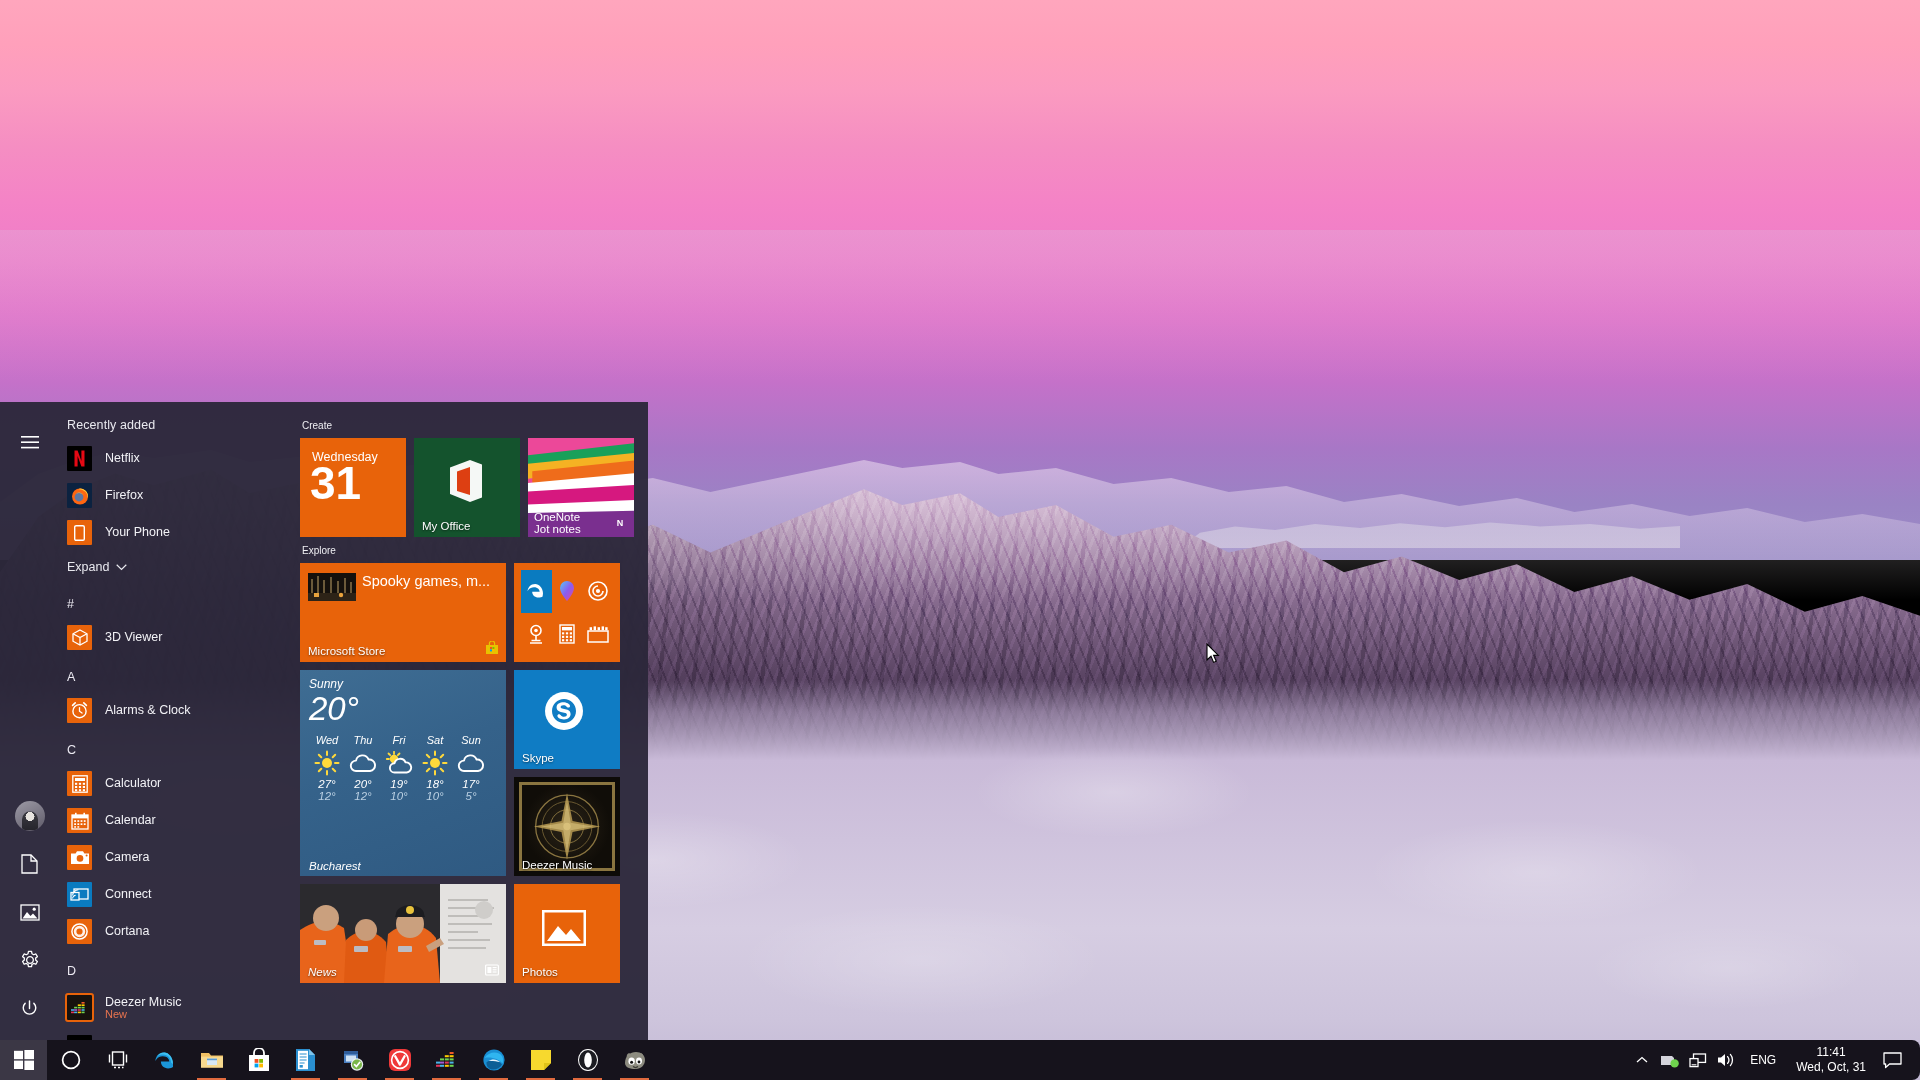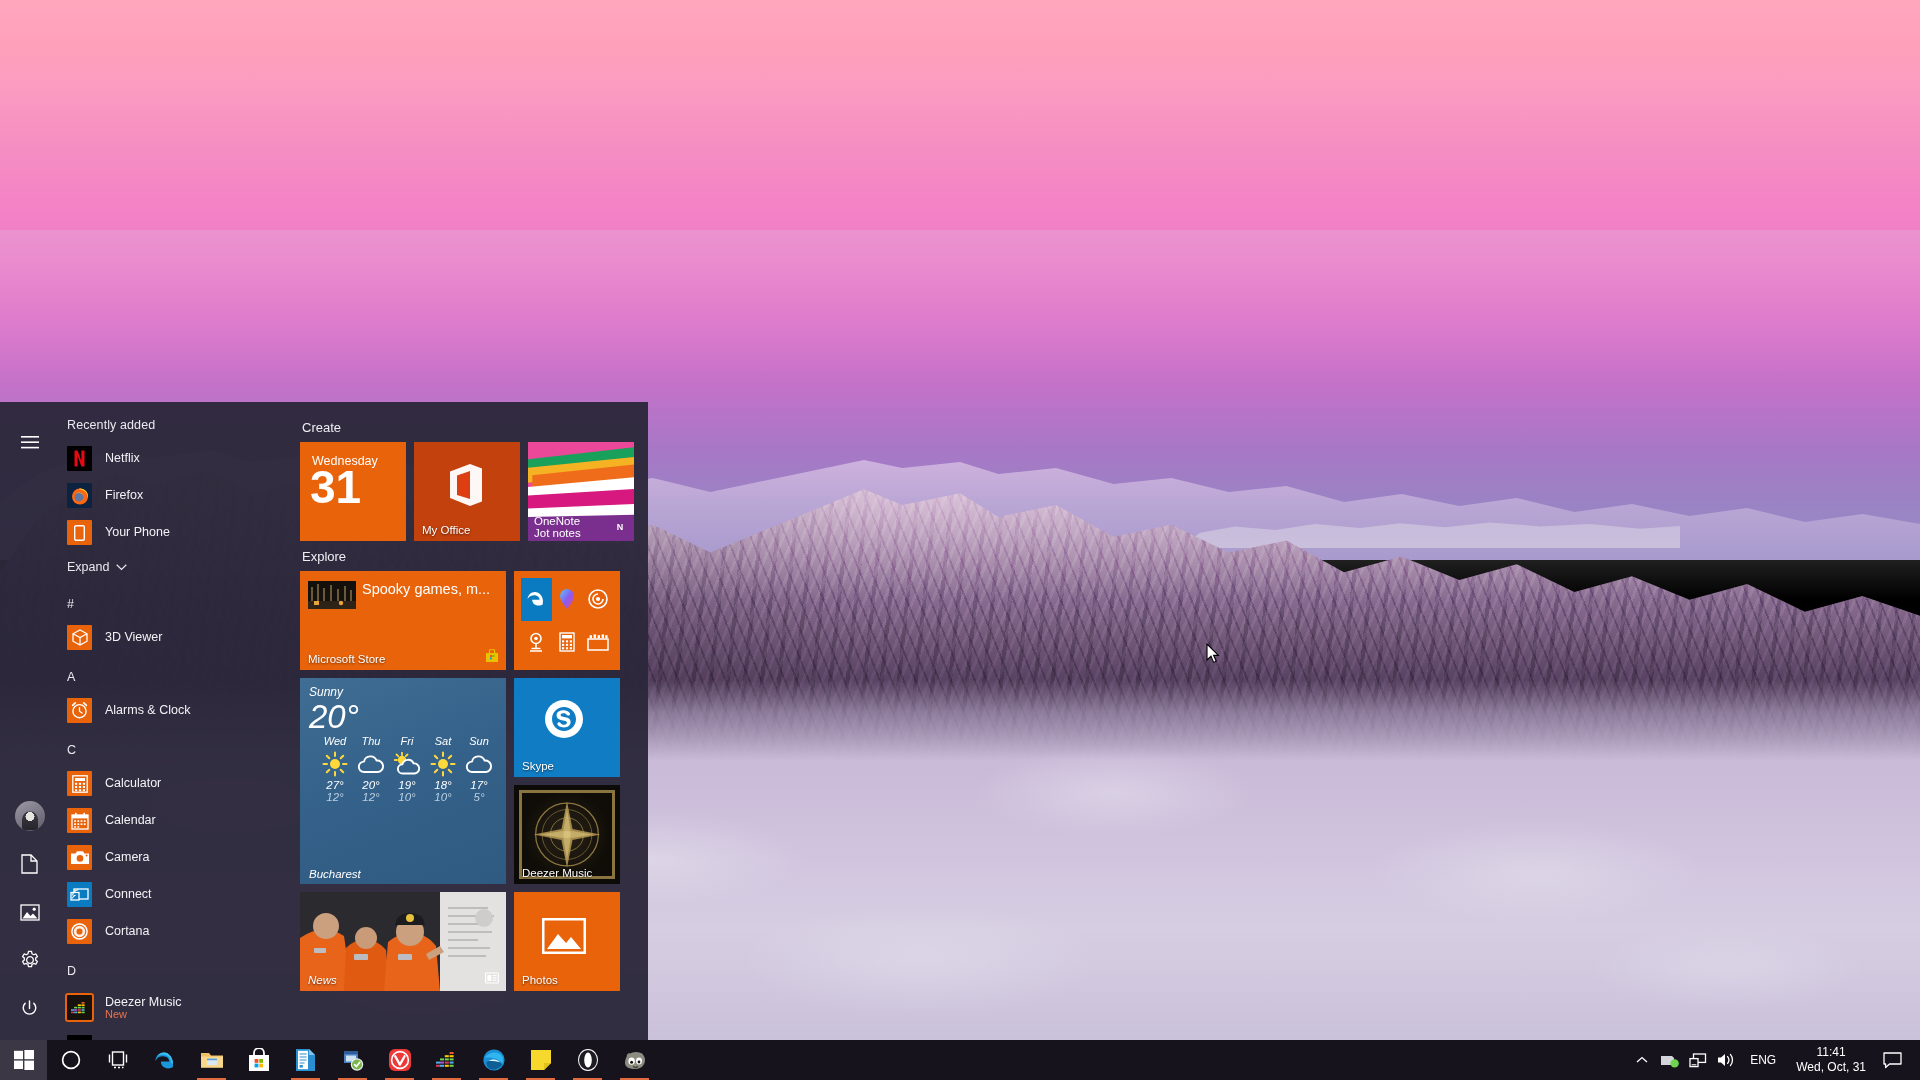--- a/index.html
+++ b/index.html
@@ -142,21 +142,21 @@
   .expandrow {
     display:flex; align-items:center; gap:7px; font-size:12.5px;
     color:#e9e9ef; padding:9px 0 9px 8px; cursor:pointer;
   }
   .alphahdr {
     font-size:12.5px; color:#eceaf2; padding:14px 0 8px 8px;
   }
 
   
   .tiles { flex:1 1 auto; padding:10px 0 0 16px; position:relative; overflow:hidden; }
-  .grouphdr { font-size:13px; color:#efeff3; margin:8px 0 7px 2px; }
+  .grouphdr { font-size:10px; color:#efeff3; margin:8px 0 7px 2px; }
   .tilerow { display:flex; gap:8px; margin-bottom:8px; }
   .tile { position:relative; overflow:hidden; cursor:pointer; }
   .t-sm { width:106px; height:99px; }
   .t-wide { width:206px; height:99px; }
   .t-lg { width:206px; height:206px;font-style:italic; }
   .tilelabel {
     position:absolute; left:8px; bottom:5px; font-size:11.5px; color:#fff;
     text-shadow:0 1px 2px rgba(0,0,0,.55);
   }
   .tilebadge { position:absolute; right:7px; bottom:7px; width:14px; height:14px; }
@@ -184,21 +184,21 @@
   .folder .fg { display:grid; grid-template-columns:repeat(3,1fr); grid-template-rows:repeat(2,1fr); width:100%; height:100%; }
   .fgi { display:flex; align-items:center; justify-content:center; }
 
   
   .weather {
     background:linear-gradient(160deg,#3f6d93 0%,#35628a 45%,#2f5a82 100%);
     color:#fff; padding:7px 9px;
   }
   .w-cond { font-size:12px; }
   .w-temp { font-size:33px; font-weight:300; line-height:1.05; margin-top:1px; }
-  .w-days { display:flex; justify-content:flex-end; }
+  .w-days { display:flex; justify-content:flex-start; margin-top:7px; }
   .w-col { text-align:center; width:36px; }
   .w-dn { font-size:11px; }
   .w-ic { height:28px; display:flex; align-items:center; justify-content:center; margin:3px 0 1px; }
   .w-hi { font-size:11.5px; }
   .w-lo { font-size:11.5px; color:#b9cfe2; }
   .w-city { position:absolute; left:9px; bottom:4px; font-size:11.5px; }
 
   
   .skype { background:#0f7cc4; }
   
@@ -207,21 +207,21 @@
              background:radial-gradient(circle,#2a2317 0%,#100d08 70%); }
   
   .news { background:#1b1b1b; }
   
   .photos { background:#e8630a; }
 
   
   #taskbar {
     position:absolute; left:0; bottom:0; width:1920px; height:40px;
     background:#16131c; z-index:50; display:flex; align-items:stretch;
-    font-size:12px; color:#fff;
+    font-size:12px; color:#fff;border-radius:8px;
   }
   #startbtn { width:47px; display:flex; align-items:center; justify-content:center;
               background:#3b3745; cursor:pointer; }
   .tbitem { width:47px; display:flex; align-items:center; justify-content:center;
             position:relative; cursor:pointer; }
   .tbitem.open::after {
     content:""; position:absolute; left:9px; right:9px; bottom:0; height:2px; background:#e06a3e;
   }
   .tbspacer { flex:1 1 auto; }
   .tray { display:flex; align-items:center; gap:0; padding-right:4px; }
@@ -477,21 +477,21 @@
 
     <div class="grouphdr">Create</div>
 
     <div class="tilerow">
 
       <div class="tile t-sm" style="background:#e8630a">
         <div class="cal-day">Wednesday</div>
         <div class="cal-num">31</div>
       </div>
 
-      <div class="tile t-sm" style="background:#c2410c">
+      <div class="tile t-sm" style="background:#14532d">
         <svg width="40" height="46" viewBox="0 0 40 46" style="position:absolute;left:30px;top:20px">
           <path d="M26,2 L6,9.5 V36 L26,44 L38,39.5 V6.5 Z" fill="#fff" opacity=".96"></path>
           <path d="M26,2 L6,9.5 V36 L26,44 Z" fill="#dd3f12" opacity="0"></path>
           <path d="M26,9 L13,13.5 V33 L26,37 Z" fill="#dd3f12"></path>
         </svg>
         <div class="tilelabel">My Office</div>
       </div>
 
       <div class="tile t-sm onenote">
         <svg class="strokes" viewBox="0 0 99 99" preserveAspectRatio="none">

